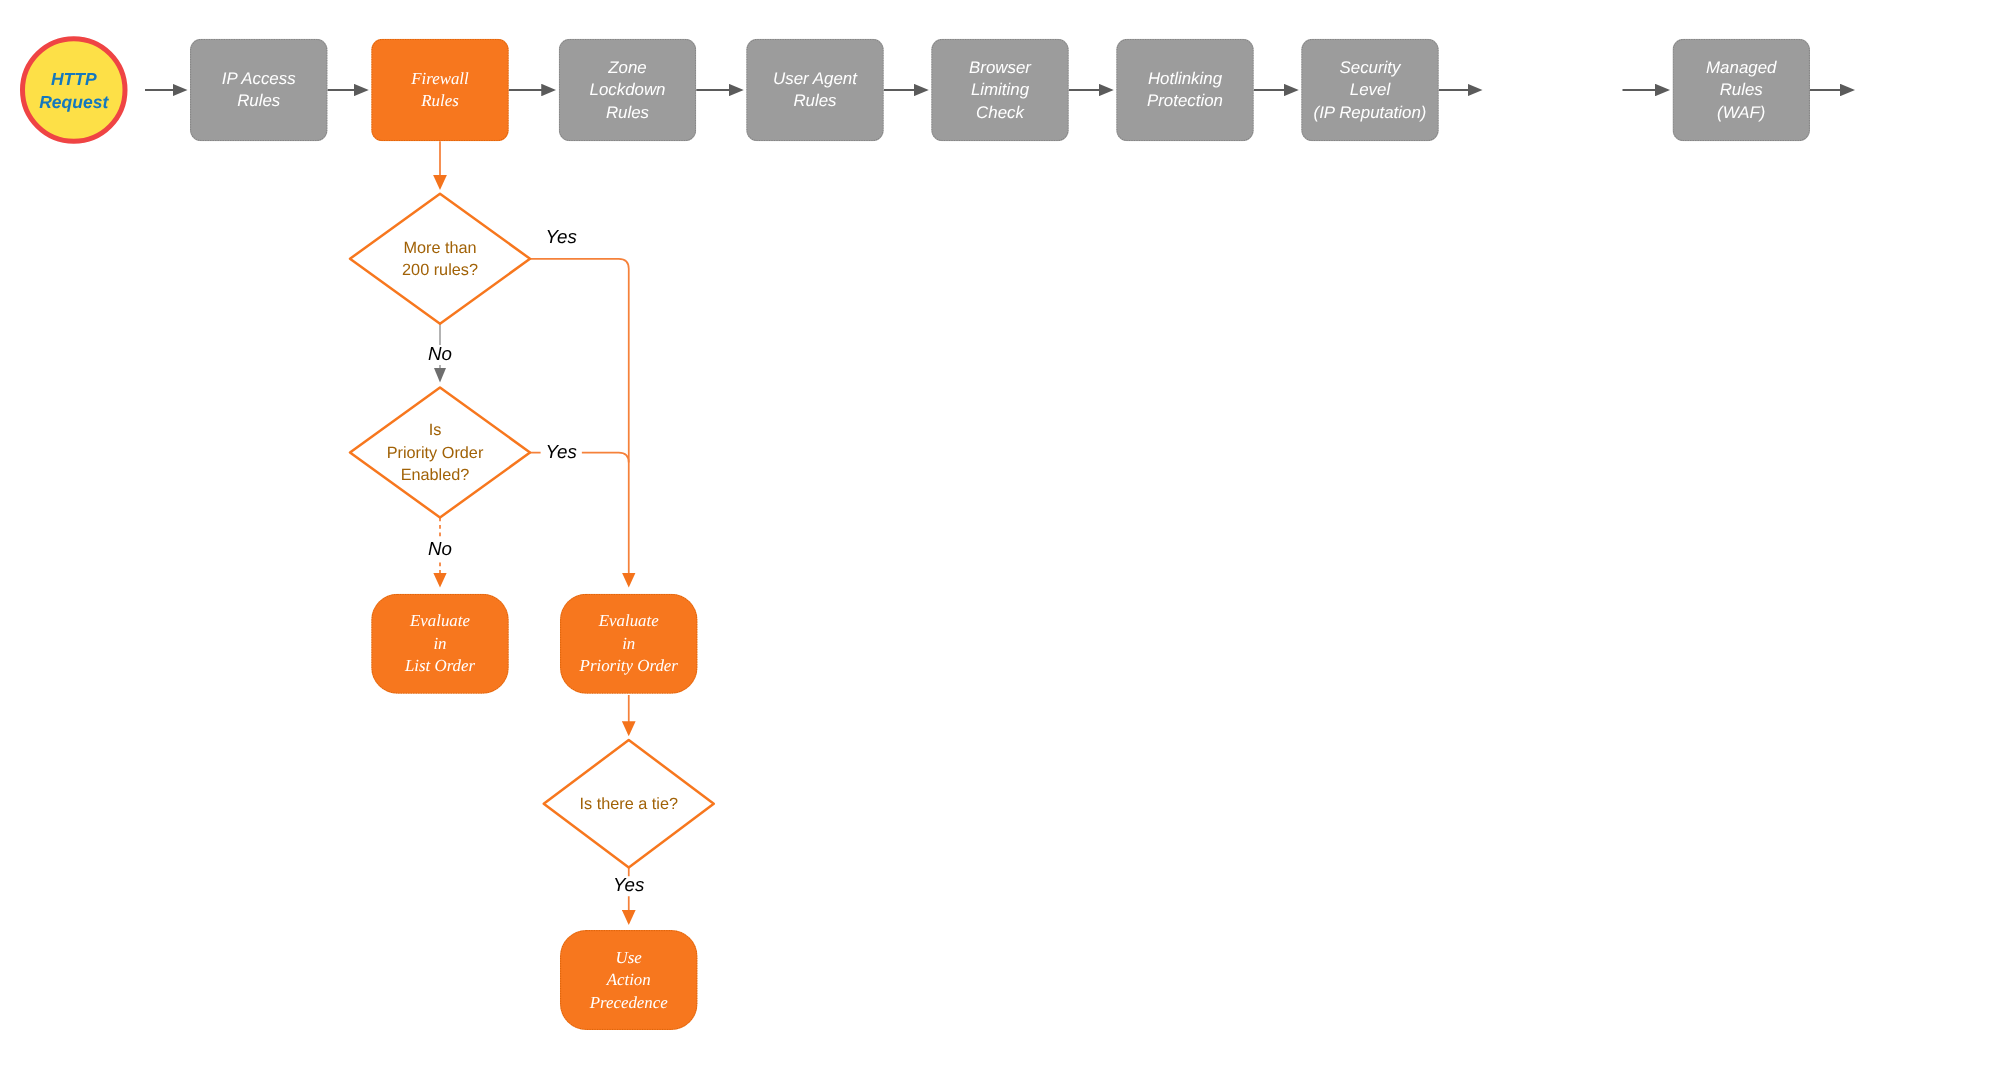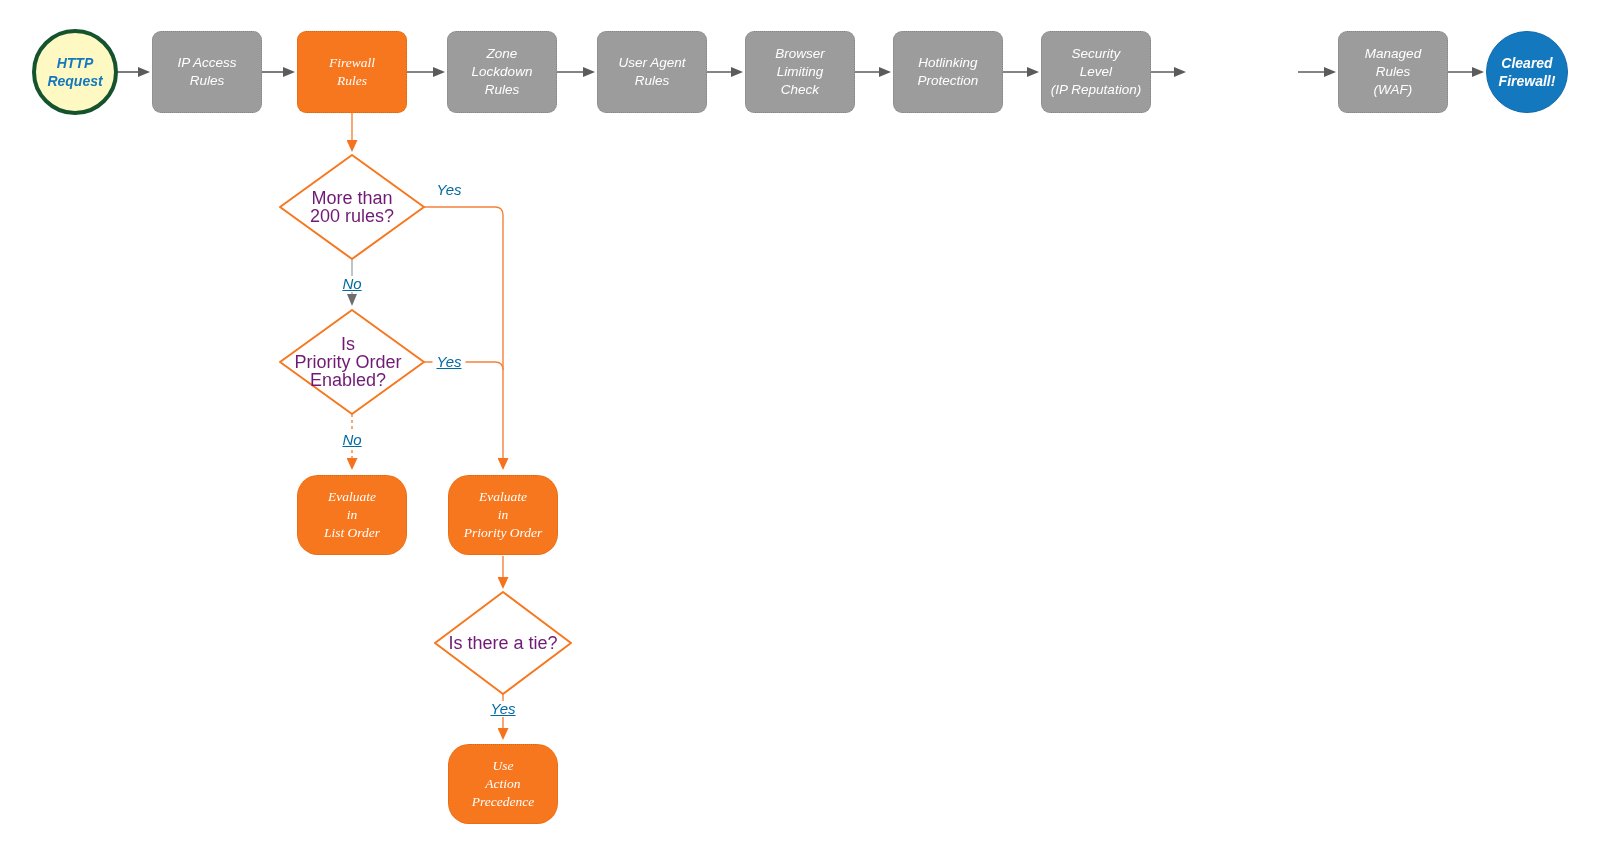--- a/index.html
+++ b/index.html
@@ -46,50 +46,50 @@
   .branch-box {
     width: 110px;
     height: 80px;
     border-radius: 21px;
   }
   .terminal {
     border-radius: 50%;
   }
   .terminal .node-label { font-weight: bold; font-size: 14px; }
   #start-node {
-    left: 32px; top: 29px; width: 86px; height: 86px;
-    background: #fef9c3;
-    border: 4px solid #14532d;
+    left: 16px; top: 29px; width: 86px; height: 86px;
+    background: #fde047;
+    border: 4px solid #ef4444;
   }
   #start-node .node-label { color: #1478be; }
   #end-node {
     left: 1486px; top: 31px; width: 82px; height: 82px;
     background: #1478be;
     border: 1px solid #0f6aad;
   }
   .diamond-label {
     position: absolute;
     display: flex;
     align-items: center;
     justify-content: center;
     text-align: center;
-    color: #701a75;
-    font-size: 18px;
+    color: #a16207;
+    font-size: 13px;
     line-height: 18px;
     white-space: pre-line;
   }
   .edge-label {
     position: absolute;
     transform: translate(-50%, -50%);
-    color: #0369a1;
+    color: #000000;
     font-style: italic;
     font-size: 15px;
     line-height: 16px;
   }
-  .edge-label.on-line { background: #ffffff; padding: 0 4px; text-decoration: underline; }
+  .edge-label.on-line { background: #ffffff; padding: 0 4px; }
 </style>
 </head>
 <body>
 
 <div id="canvas">
 
   <svg id="edges" width="1600" height="858" viewBox="0 0 1600 858">
     <defs>
       <marker id="arrow-dark" markerUnits="userSpaceOnUse" markerWidth="12" markerHeight="10" refX="10" refY="5" orient="auto">
         <path d="M0,0 L12,5 L0,10 z" fill="#5b5b5b"></path>
@@ -171,24 +171,20 @@
   <div class="node proc gray-box" style="left:893px">
     <span class="node-label">Hotlinking
 Protection</span>
   </div>
   <div class="node proc gray-box" style="left:1338px">
     <span class="node-label">Managed
 Rules
 (WAF)</span>
   </div>
 
-  <div class="node terminal" id="end-node">
-    <span class="node-label">Cleared
-Firewall!</span>
-  </div>
 
   <div class="diamond-label" style="left:282px; top:178px; width:140px; height:58px;">More than
 200 rules?</div>
   <div class="diamond-label" style="left:278px; top:326px; width:140px; height:72px;">Is
 Priority Order
 Enabled?</div>
   <div class="diamond-label" style="left:433px; top:629px; width:140px; height:28px;">Is there a tie?</div>
 
   <div class="node branch-box orange-box" style="left:297px; top:475px;">
     <span class="node-label">Evaluate

